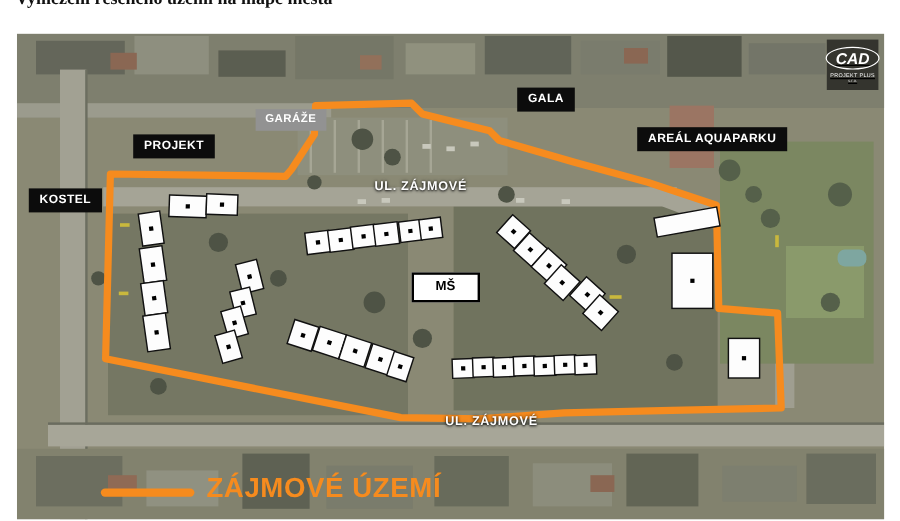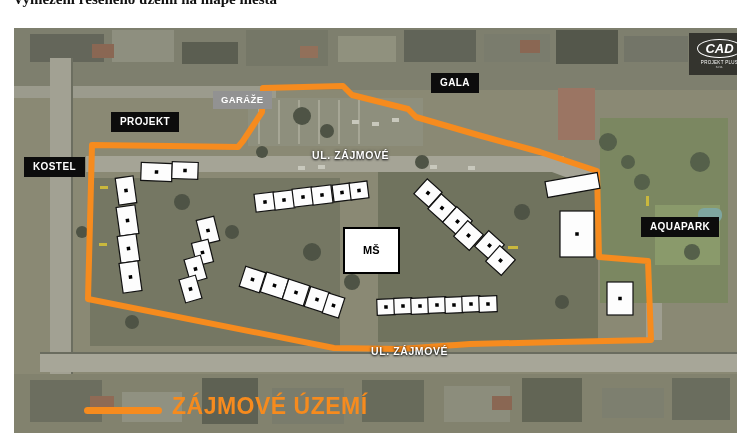--- a/index.html
+++ b/index.html
@@ -10,28 +10,28 @@
              font-weight:bold;font-size:15px;color:#111;white-space:nowrap;}
   
   #map{position:absolute;left:14px;top:28px;width:723px;height:405px;overflow:hidden;}
   #map svg{position:absolute;left:0;top:0;}
   
   .lbl{position:absolute;font-weight:bold;white-space:nowrap;line-height:1;}
   .lbl.black{background:var(--lbl-black,#0c0c0c);color:#fff;padding:5px 9px;font-size:10px;letter-spacing:.4px;}
   .lbl.gray{background:var(--lbl-gray,#929292);color:#fff;padding:4px 8px;font-size:9.5px;letter-spacing:.4px;text-align:center;}
   .lbl.street{color:#fff;font-size:10.5px;letter-spacing:.6px;
               text-shadow:0 1px 2px rgba(0,0,0,.85),0 0 3px rgba(0,0,0,.6);}
-  .lbl.whitebox{background:#fff;border:2px solid #000;color:#000;padding:16px 18px;font-size:11px;}
+  .lbl.whitebox{background:#fff;border:2px solid #000;color:#000;padding:5px 18px;font-size:11px;}
   
   .legend-line{position:absolute;height:7px;border-radius:4px;background:var(--orange,#F68B1E);}
   .legend-text{position:absolute;color:var(--orange,#F68B1E);font-weight:bold;font-size:23px;
                letter-spacing:.5px;white-space:nowrap;text-align:center;}
   
-  .logo{position:absolute;width:61px;height:42px;background:rgba(42,42,38,.88);
-        display:flex;flex-direction:column;align-items:center;justify-content:center;}
+  .logo{position:absolute;width:43px;height:42px;background:rgba(42,42,38,.88);
+        display:flex;flex-direction:column;align-items:center;justify-content:center;text-decoration:underline;}
   .logo-oval{border:1.5px solid #fff;border-radius:50%;color:#fff;font-weight:bold;
              font-style:italic;font-size:13px;padding:2px 7px;line-height:1;}
   .logo-sub{color:#fff;font-size:4.5px;letter-spacing:.3px;margin-top:2px;}
   .logo-sub2{color:#ddd;font-size:3.5px;}
 </style>
 </head>
 <body>
 
 <div id="root">
 
@@ -194,24 +194,24 @@
           <rect x="560" y="211" width="34" height="46" transform="rotate(0 577 234)" fill="#fdfdfd" stroke="#111" stroke-width="1.2"></rect>
           <rect x="575.25" y="232.25" width="3.5" height="3.5" transform="rotate(0 577 234)" fill="#000"></rect>
           <rect x="607" y="282" width="26" height="33" transform="rotate(0 620 298.5)" fill="#fdfdfd" stroke="#111" stroke-width="1.2"></rect>
           <rect x="618.25" y="296.75" width="3.5" height="3.5" transform="rotate(0 620 298.5)" fill="#000"></rect>
         </g>
     </svg>
 
     <div class="lbl gray" style="left:199px;top:63px">GARÁŽE</div>
     <div class="lbl black" style="left:97px;top:84px">PROJEKT</div>
     <div class="lbl black" style="left:417px;top:45px">GALA</div>
+    <div class="lbl black" style="left:517px;top:78px">AREÁL AQUAPARKU</div>
     <div class="lbl black" style="left:10px;top:129px">KOSTEL</div>
     <div class="lbl street" style="left:298px;top:122px">UL. ZÁJMOVÉ</div>
     <div class="lbl whitebox" style="left:329px;top:199px">MŠ</div>
-    <div class="lbl black" style="left:627px;top:189px">AQUAPARK</div>
     <div class="lbl street" style="left:357px;top:318px">UL. ZÁJMOVÉ</div>
 
     <div class="legend-line" style="left:70px;top:379px;width:78px"></div>
     <div class="legend-text" style="left:158px;top:365px">ZÁJMOVÉ ÚZEMÍ</div>
 
     <div class="logo" style="left:675px;top:5px">
       <div class="logo-oval">CAD</div>
       <div class="logo-sub">PROJEKT PLUS</div>
       <div class="logo-sub2">s.r.o.</div>
     </div>

